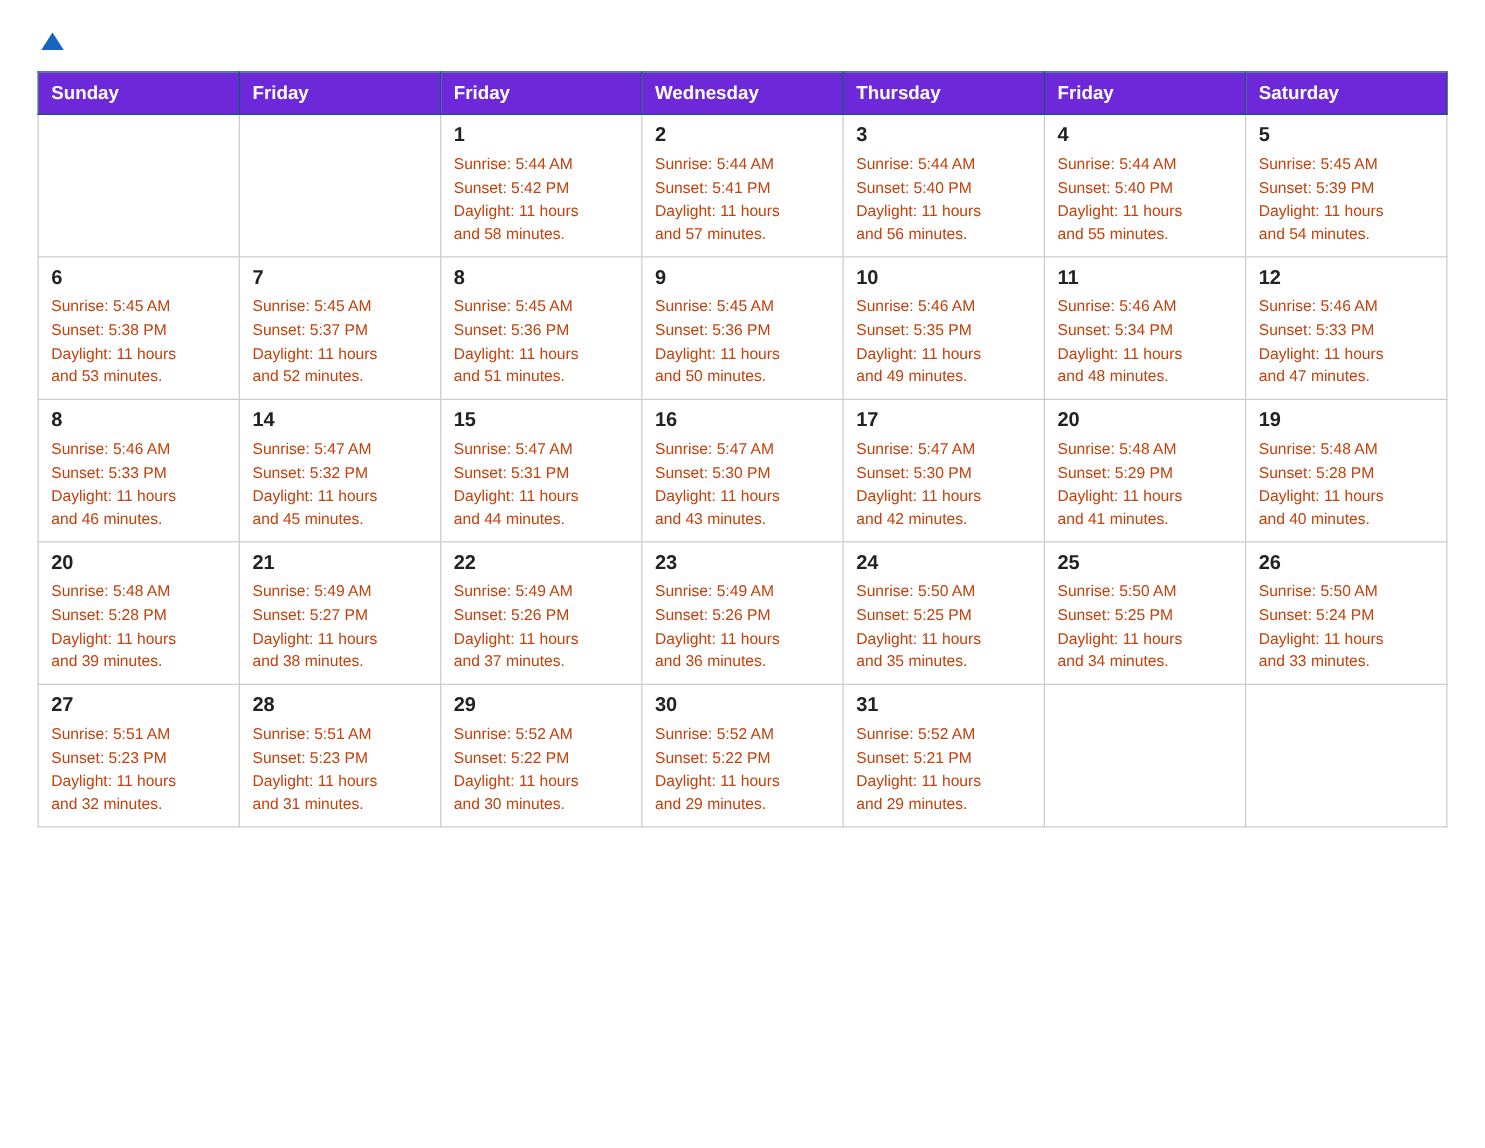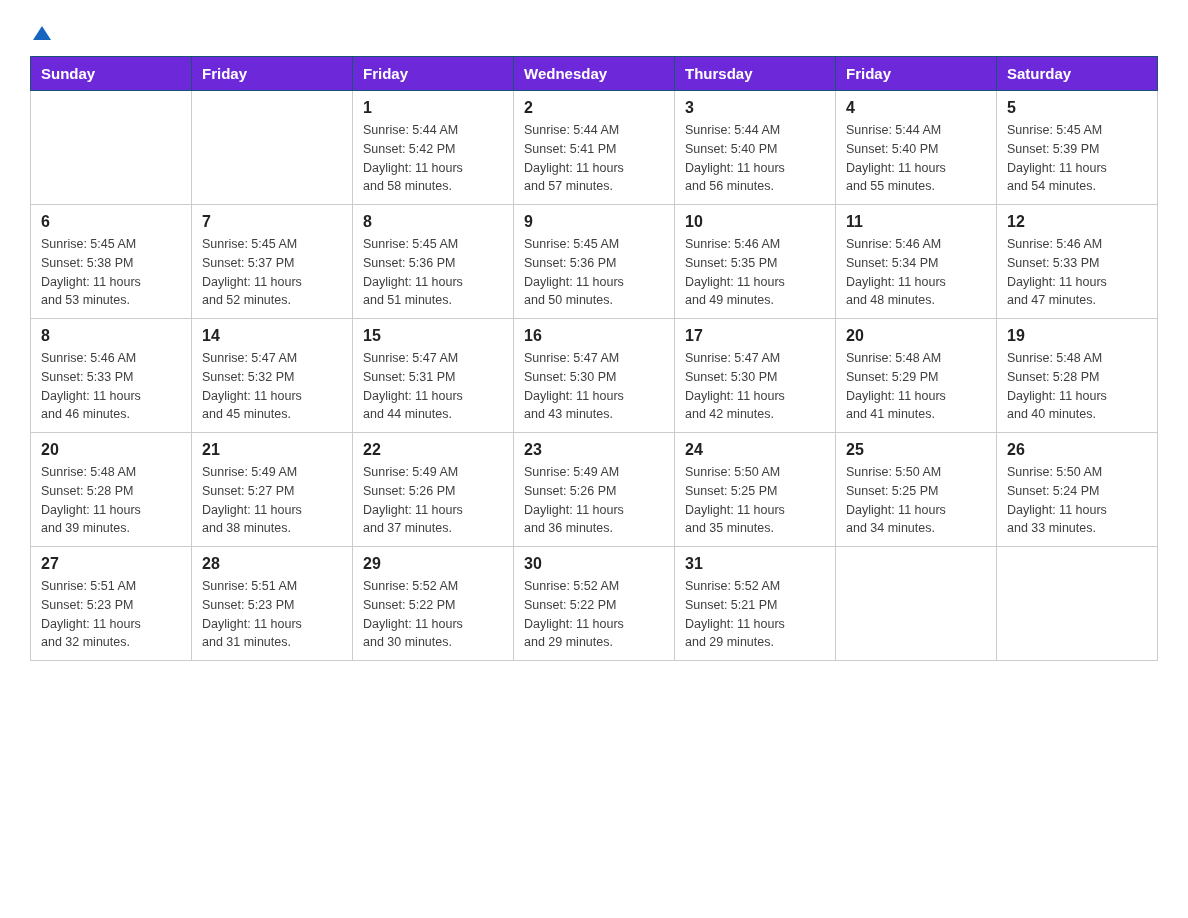--- a/index.html
+++ b/index.html
@@ -61,21 +61,21 @@
     }
     .day-number {
       font-size: 16px;
       font-weight: bold;
       color: #222;
       display: block;
       margin-bottom: 4px;
     }
     .day-info {
       font-size: 12.5px;
-      color: #404040;
+      color: #c2410c;
       line-height: 1.5;
     }
     .empty-cell {
       background: #fff;
     }
     tr td {
       border-bottom: 2px solid #1a5276;
     }
     tr:last-child td {
       border-bottom: 1px solid #ccc;

